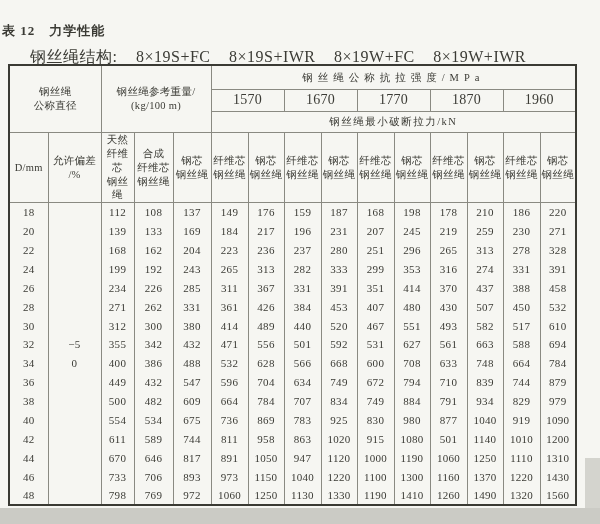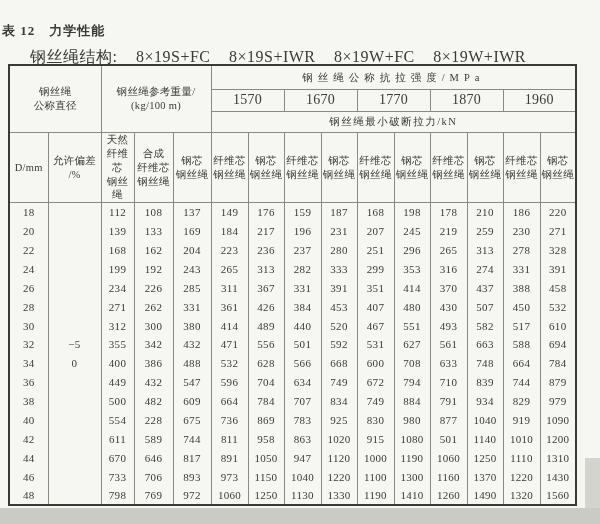--- a/index.html
+++ b/index.html
@@ -300,21 +300,21 @@
         <td>749</td>
         <td>884</td>
         <td>791</td>
         <td>934</td>
         <td>829</td>
         <td>979</td>
       </tr>
       <tr>
         <td>40</td>
         <td>554</td>
-        <td>228</td>
+        <td>534</td>
         <td>675</td>
         <td>736</td>
         <td>869</td>
         <td>783</td>
         <td>925</td>
         <td>830</td>
         <td>980</td>
         <td>877</td>
         <td>1040</td>
         <td>919</td>

